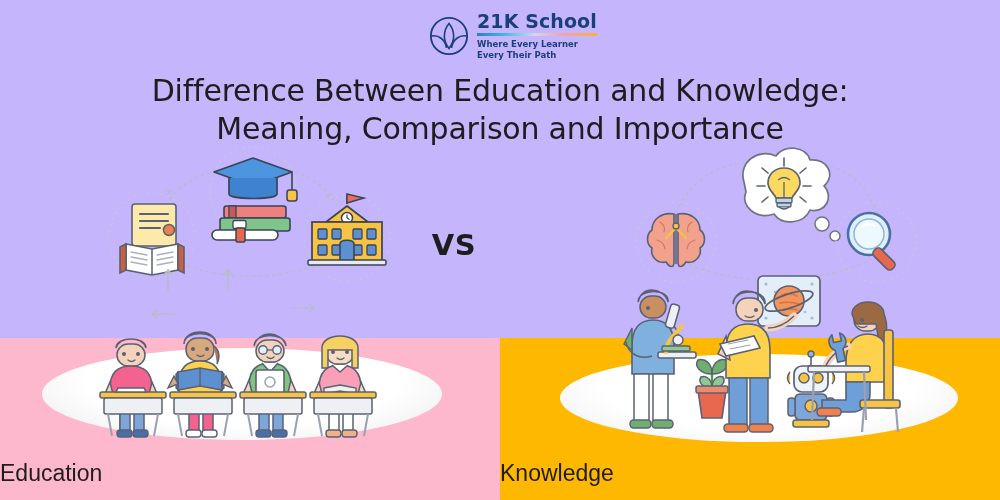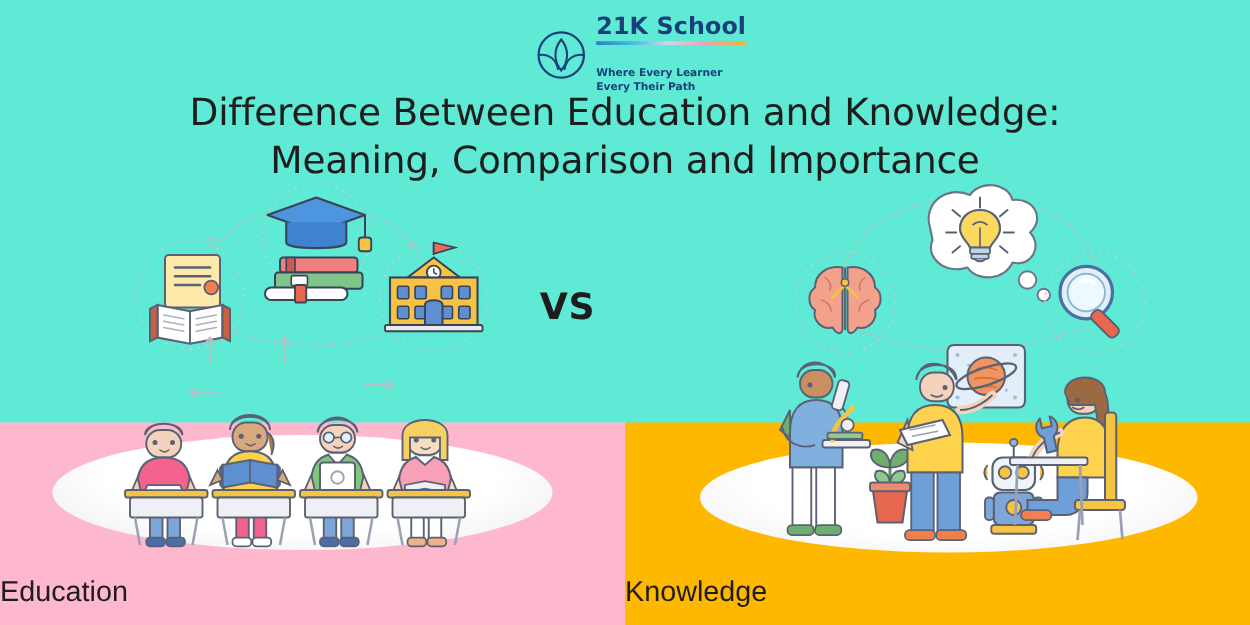--- a/index.html
+++ b/index.html
@@ -1,21 +1,21 @@
 <!DOCTYPE html>
 <html><head>
 <meta charset="utf-8">
 <style>
   html,body{margin:0;padding:0;}
   body{
     width:1000px;height:500px;overflow:hidden;
     font-family:"Liberation Sans", sans-serif;
     background:#ececec;
   }
-  .canvas{position:relative;width:1000px;height:500px;background:#5eead4;overflow:hidden;}
+  .canvas{position:relative;width:1000px;height:500px;background:#c4b5fd;overflow:hidden;}
 
   
   .band{position:absolute;bottom:0;height:162px;}
   .band-left{left:0;width:500px;background:#fdb8ce;}
   .band-right{left:500px;width:500px;background:#ffb800;}
 
   
   .floor{position:absolute;border-radius:50%;background:#ffffff;}
   .floor-left{left:42px;bottom:60px;width:400px;height:92px;
     background:radial-gradient(ellipse at 50% 35%, #ffffff 55%, #f4f4f6 78%, #ececf0 100%);}
@@ -24,21 +24,21 @@
 
   
   .logo{position:absolute;left:428px;top:12px;display:flex;align-items:center;gap:7px;}
   .logo-mark{width:42px;height:42px;flex:0 0 42px;}
   .logo-text{display:flex;flex-direction:column;line-height:1;}
   .logo-name{font-size:19px;font-weight:bold;color:#1b3f7a;letter-spacing:.1px;
     font-family:"DejaVu Sans", sans-serif;}
   .logo-rule{height:3px;width:100%;margin:2px 0 3px 0;
     background:linear-gradient(90deg,#2f7fc4 0%,#3fb7e0 22%,#cfd8e8 48%,#f2a0b4 72%,#f9b233 100%);}
   .logo-tag{font-size:8.5px;font-weight:bold;color:#1b3f7a;line-height:1.25;
-    font-family:"DejaVu Sans", sans-serif;margin-top:15px;}
+    font-family:"DejaVu Sans", sans-serif;}
 
   
   .title{position:absolute;left:0;top:72px;width:1000px;text-align:center;
     font-family:"DejaVu Sans", sans-serif;
     font-weight:normal;font-size:30px;line-height:1.28;color:#1d1d1d;
     letter-spacing:-0.2px;}
   .title .ln{display:block;}
 
   
   .vs{position:absolute;left:0;top:228px;width:908px;text-align:center;

